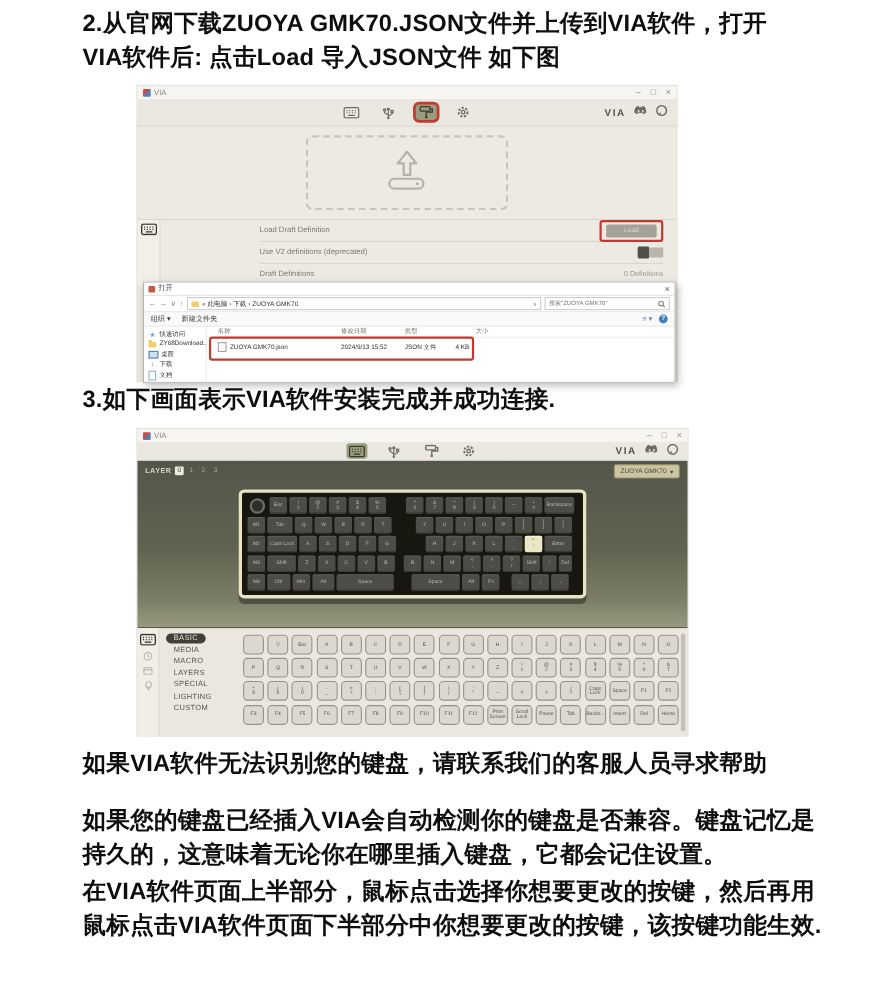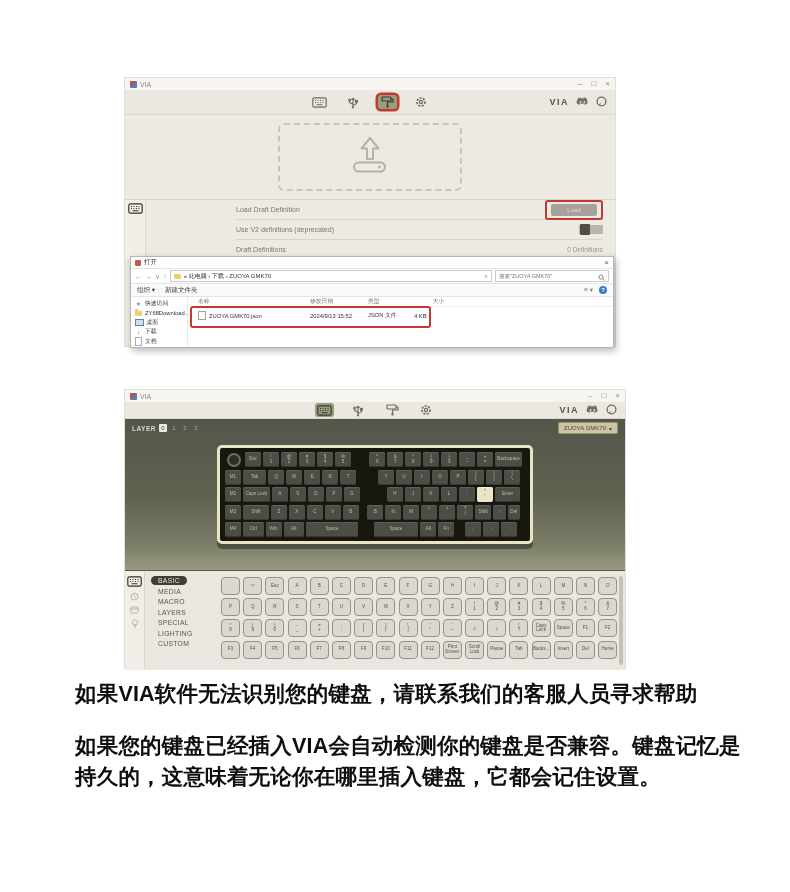--- a/index.html
+++ b/index.html
@@ -111,20 +111,21 @@
   .pgrid{flex:1;padding:6px 2px 0 6px;display:flex;flex-direction:column;gap:3.2px;min-width:0;}
   .prow{display:flex;gap:3.2px;}
   .chip{width:19px;height:18px;background:#dcd8d1;border:1px solid #96928a;border-radius:4px;font-size:4.6px;line-height:1.05;color:#57534b;display:flex;align-items:center;justify-content:center;text-align:center;white-space:pre-line;box-sizing:border-box;flex:none;overflow:hidden;}
   .pscroll{width:4px;background:#c4c0b8;margin:5px 2px 5px 0;border-radius:2px;flex:none;}
 </style>
 </head>
 <body>
 
 <div class="page">
 
+  <p class="txt" id="step2">2.从官网下载ZUOYA GMK70.JSON文件并上传到VIA软件，打开VIA软件后: 点击Load 导入JSON文件 如下图</p>
 
   <div class="shot" id="shot1">
     <div class="tbar">
       <span class="appico"></span>
       <span class="tbtitle">VIA</span>
       <span class="wbtns">
           <span>–</span>
           <span>□</span>
           <span>×</span>
         </span>
@@ -280,20 +281,21 @@
             <span class="fcell lc1">2024/9/13 15:52</span>
             <span class="fcell lc2">JSON 文件</span>
             <span class="fcell lc3">4 KB</span>
           </div>
           <div class="redrect"></div>
         </div>
       </div>
     </div>
   </div>
 
+  <p class="txt" id="step3">3.如下画面表示VIA软件安装完成并成功连接.</p>
 
   <div class="shot" id="shot2">
     <div class="tbar">
       <span class="appico"></span>
       <span class="tbtitle">VIA</span>
       <span class="wbtns">
           <span>–</span>
           <span>□</span>
           <span>×</span>
         </span>
@@ -604,13 +606,14 @@
             <span class="chip">Del</span>
             <span class="chip">Home</span>
           </div>
         </div>
       <div class="pscroll"></div>
     </div>
   </div>
 
   <p class="txt" id="help2">如果您的键盘已经插入VIA会自动检测你的键盘是否兼容。键盘记忆是持久的，这意味着无论你在哪里插入键盘，它都会记住设置。</p>
   <p class="txt" id="help1">如果VIA软件无法识别您的键盘，请联系我们的客服人员寻求帮助</p>
+  <p class="txt" id="help3">在VIA软件页面上半部分，鼠标点击选择你想要更改的按键，然后再用鼠标点击VIA软件页面下半部分中你想要更改的按键，该按键功能生效.</p>
 </div>
 
 </body></html>

